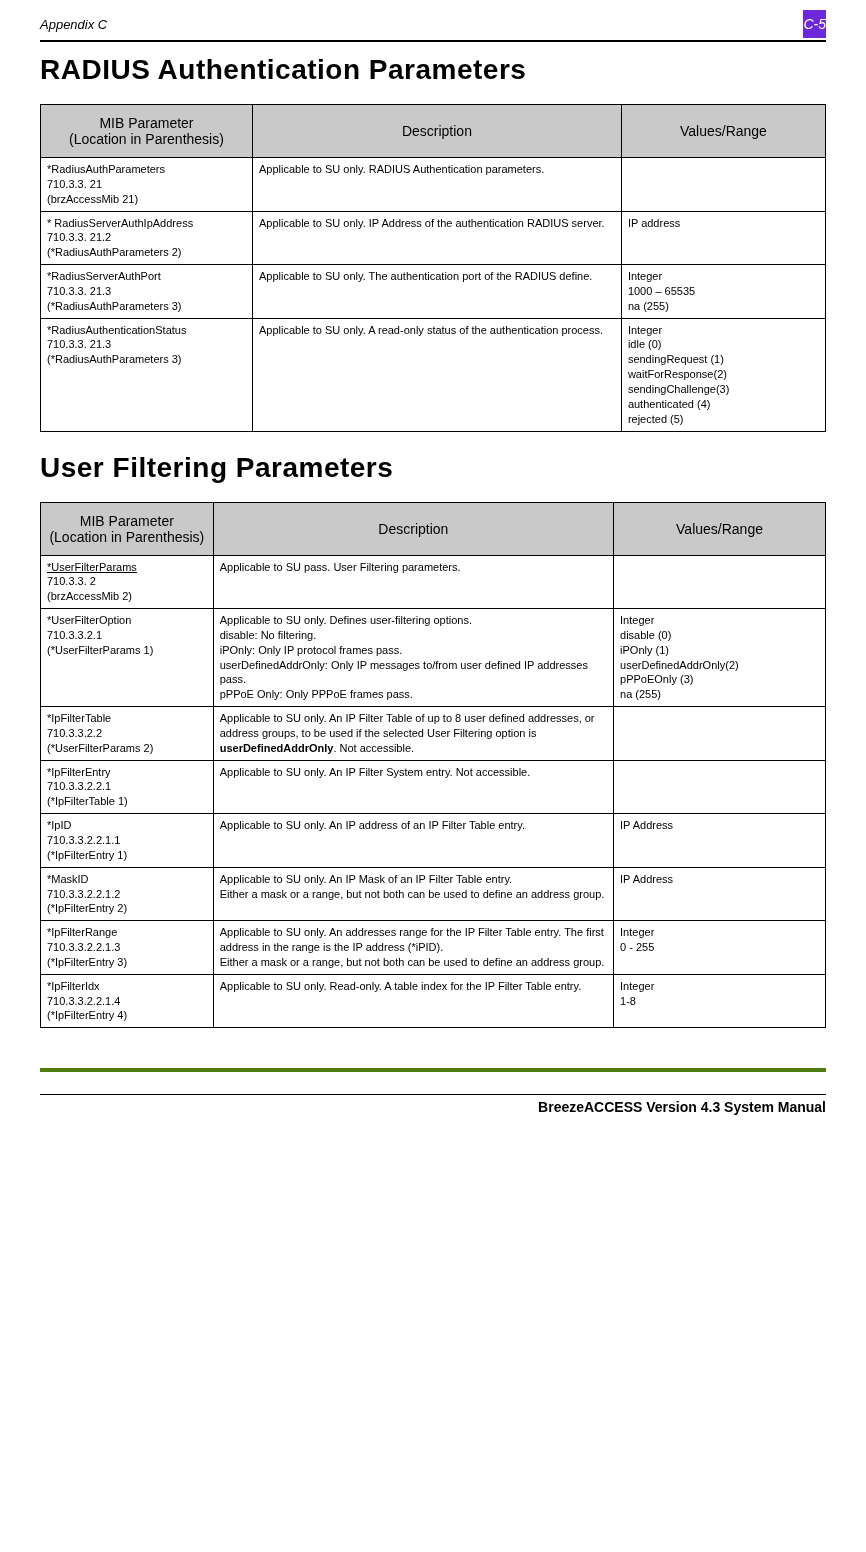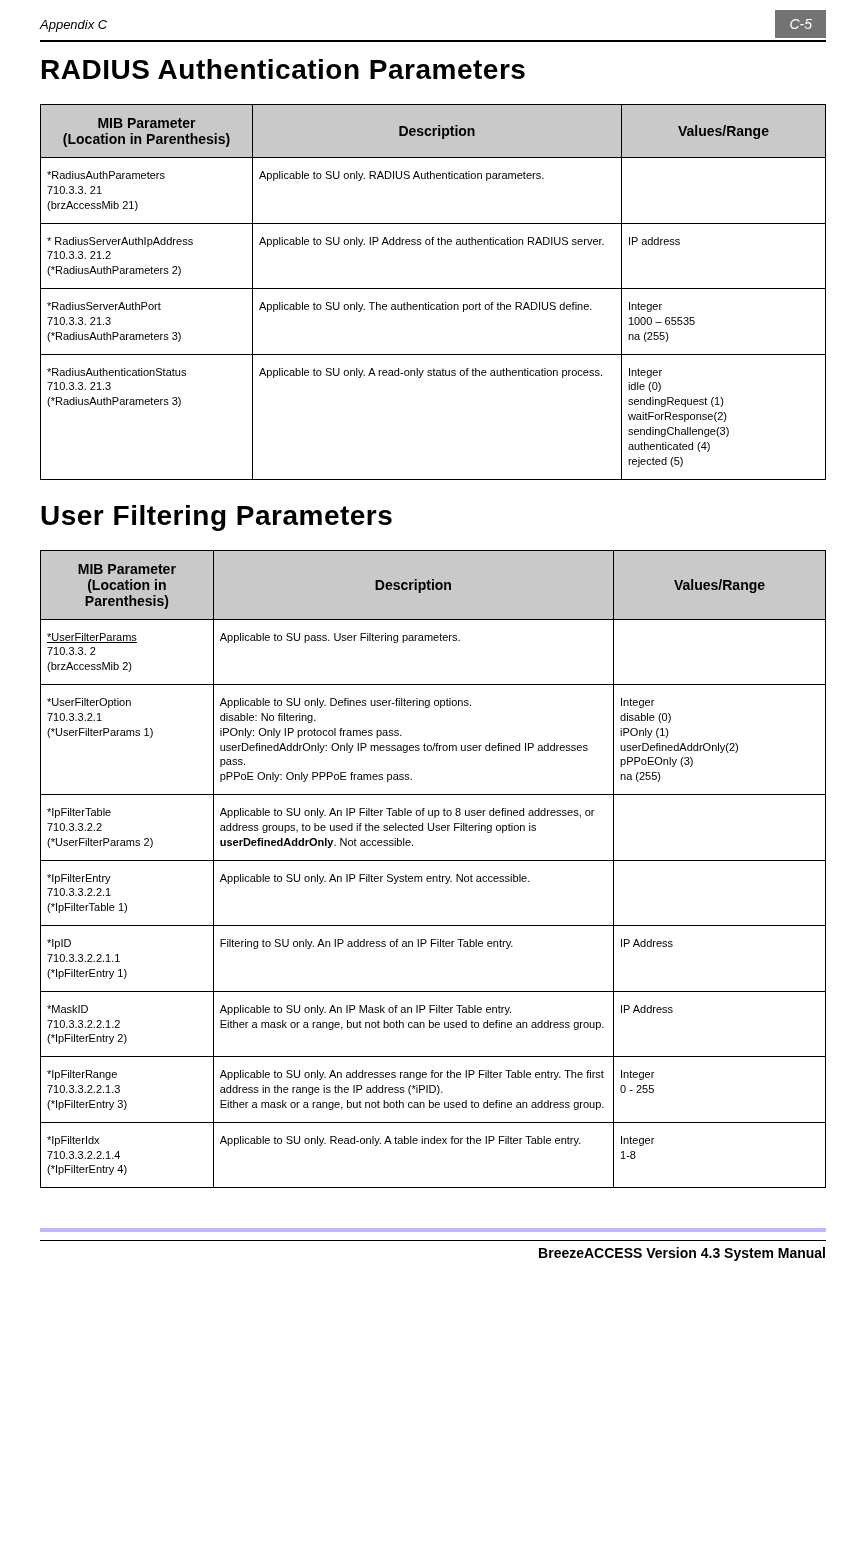--- a/index.html
+++ b/index.html
@@ -18,25 +18,25 @@
   justify-content: space-between;
   align-items: center;
   margin-top: 10px;
 }
 .appendix-label {
   font-style: italic;
   font-weight: normal;
   font-size: 13px;
 }
 .page-num-box {
-  background: #737373;
+  background: #6d28d9;
   color: #fff;
   font-style: italic;
   font-size: 14px;
-  padding: 6px 14px;
+  padding: 6px 0;
 }
 .divider-top {
   border-top: 2px solid #000;
   margin-top: 2px;
 }
 .section-title {
   font-family: "Arial Black", Arial, sans-serif;
   font-weight: 900;
   font-size: 28px;
   margin: 12px 0 18px 0;
@@ -45,44 +45,44 @@
 .section-title.left {
   text-align: left;
 }
 table.mib {
   border-collapse: collapse;
   width: 100%;
   margin-bottom: 20px;
 }
 table.mib th {
   background: #c9c9c9;
-  font-weight: bold;
+  font-weight: normal;
   font-size: 14px;
   padding: 10px 6px;
   border: 1px solid #000;
   text-align: center;
 }
 table.mib td {
   border: 1px solid #000;
-  padding: 10px 6px;
+  padding: 4px 6px;
   font-size: 11px;
   vertical-align: top;
   line-height: 1.35;
 }
 .col-param { width: 27%; }
 .col-desc { width: 47%; }
 .col-val { width: 26%; }
 .col-param-b { width: 22%; }
 .col-desc-b { width: 51%; }
 .col-val-b { width: 27%; }
 .underline { text-decoration: underline; }
 .footer {
   margin-top: 40px;
-  border-top: 4px solid #c4b5fd;
-  padding-top: 6px;
+  border-top: 4px solid #4d7c0f;
+  padding-top: 20px;
 }
 .footer-inner {
   border-top: 1px solid #000;
   margin-top: 2px;
   padding-top: 4px;
   text-align: right;
   font-weight: bold;
   font-size: 14px;
 }
 </style>
@@ -156,21 +156,21 @@
         <td><span>Applicable to SU only. An IP Filter Table of up to 8 user defined addresses, or address groups, to be used if the selected User Filtering option is </span><b>userDefinedAddrOnly</b><span>. Not accessible.</span></td>
         <td></td>
       </tr>
       <tr>
         <td>*IpFilterEntry<br>710.3.3.2.2.1<br>(*IpFilterTable 1)</td>
         <td>Applicable to SU only. An IP Filter System entry. Not accessible.</td>
         <td></td>
       </tr>
       <tr>
         <td>*IpID<br>710.3.3.2.2.1.1<br>(*IpFilterEntry 1)</td>
-        <td>Filtering to SU only. An IP address of an IP Filter Table entry.</td>
+        <td>Applicable to SU only. An IP address of an IP Filter Table entry.</td>
         <td>IP Address</td>
       </tr>
       <tr>
         <td>*MaskID<br>710.3.3.2.2.1.2<br>(*IpFilterEntry 2)</td>
         <td>Applicable to SU only. An IP Mask of an IP Filter Table entry.<br>Either a mask or a range, but not both can be used to define an address group.</td>
         <td>IP Address</td>
       </tr>
       <tr>
         <td>*IpFilterRange<br>710.3.3.2.2.1.3<br>(*IpFilterEntry 3)</td>
         <td>Applicable to SU only. An addresses range for the IP Filter Table entry. The first address in the range is the IP address (*iPID).<br>Either a mask or a range, but not both can be used to define an address group.</td>

